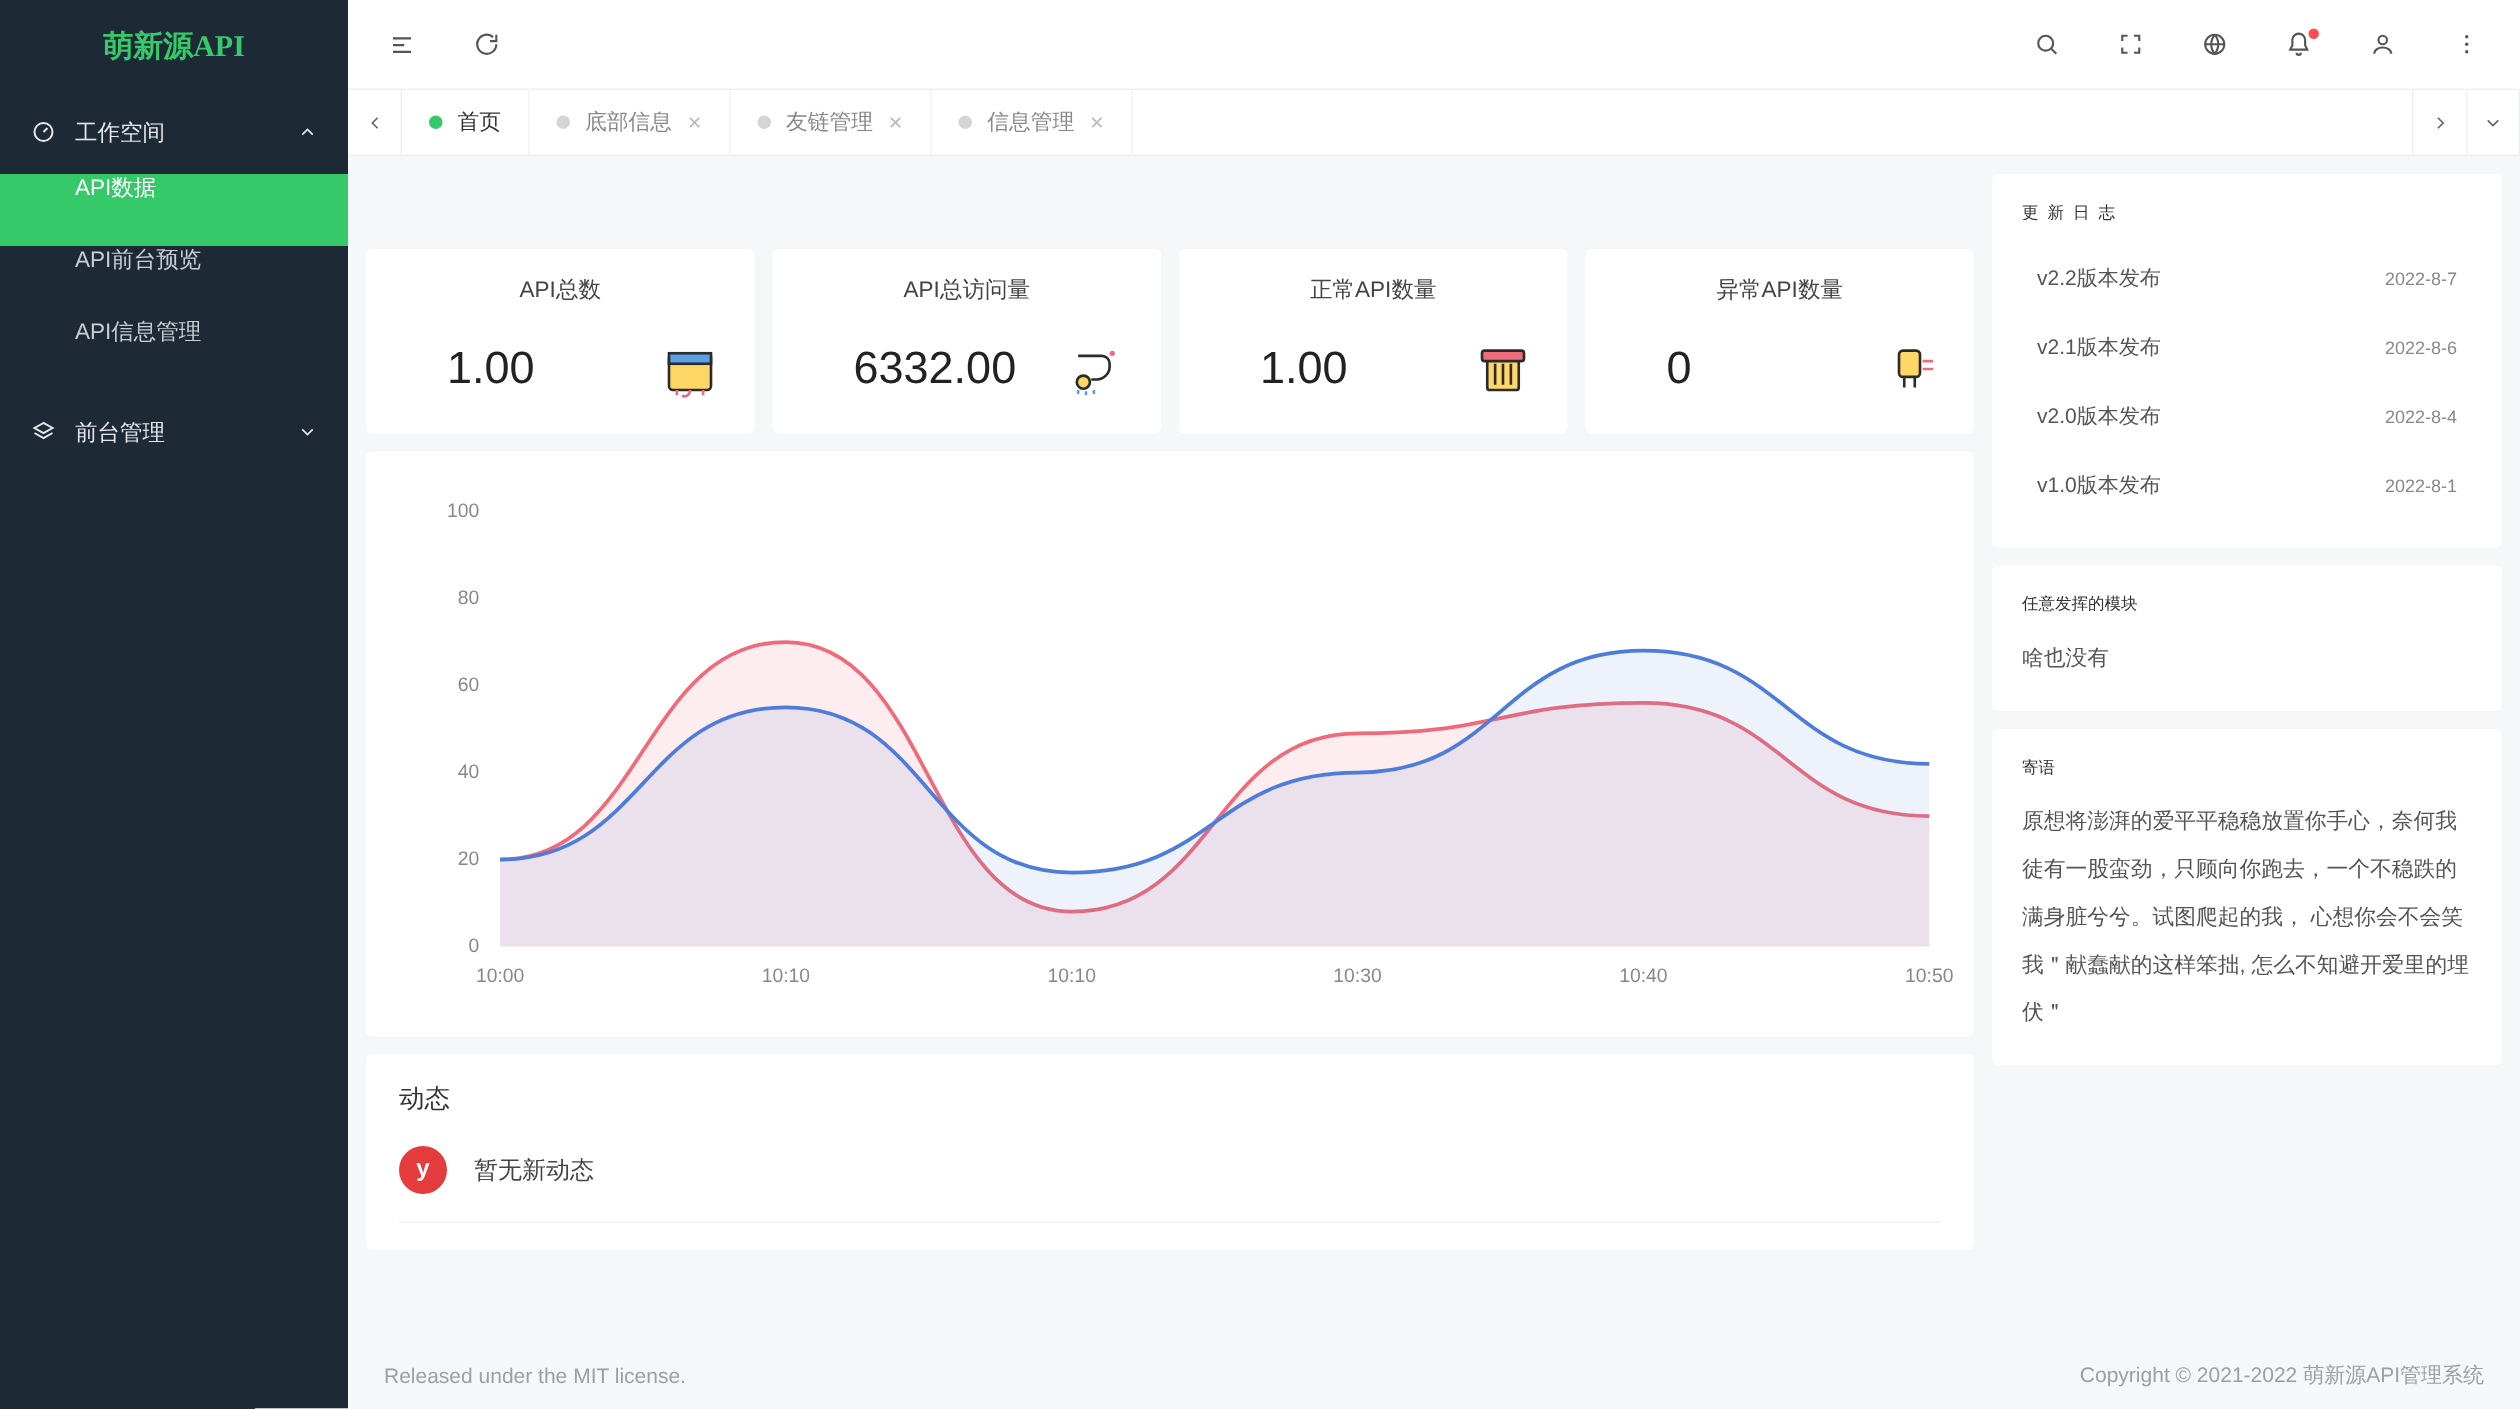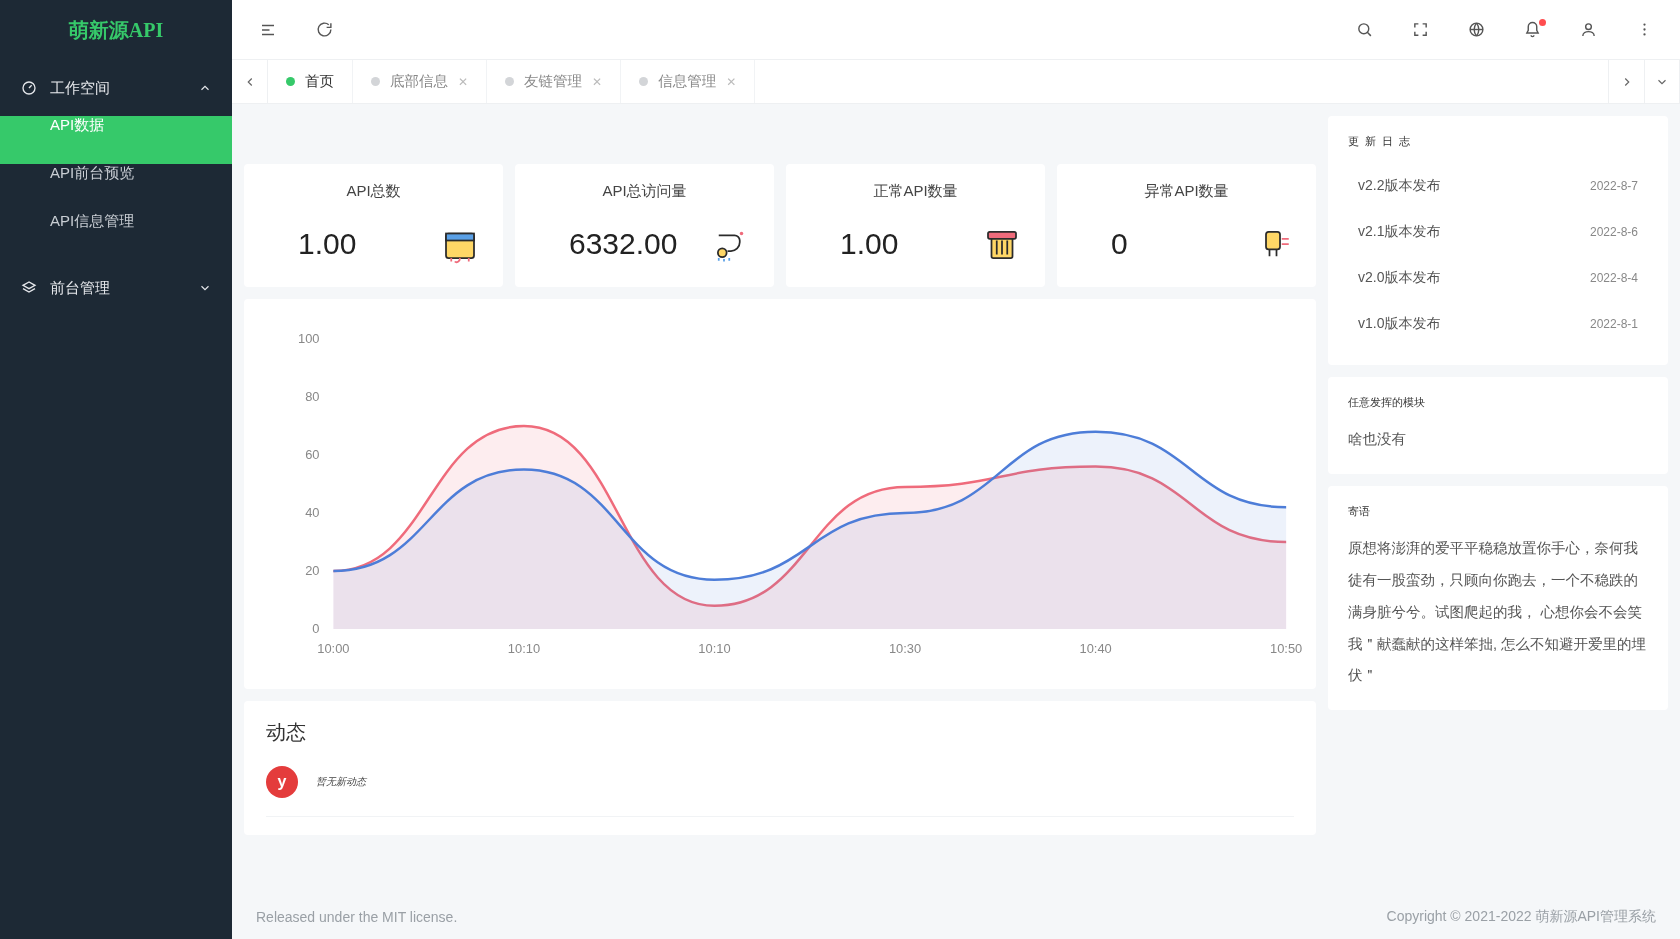--- a/index.html
+++ b/index.html
@@ -57,24 +57,24 @@
 
 .panel { background: #fff; border-radius: 4px; padding: 18px 20px; }
 .panel-title { font-size: 11px; color: #333; margin-bottom: 14px; }
 .changelog-item { display: flex; justify-content: space-between; align-items: center; padding: 14px 10px; font-size: 14px; }
 .changelog-item .name { color: #555; }
 .changelog-item .date { color: #888; font-size: 12px; }
 .panel .plain-text { font-size: 14.5px; color: #555; line-height: 2.2; }
 .panel.spaced-title .panel-title { letter-spacing: 6px; }
 
 .activity-card { background: #fff; border-radius: 4px; padding: 18px 22px; }
-.activity-title { font-size: 20px; color: #333; margin-bottom: 20px; }
+.activity-title { font-size: 17px; color: #333; margin-bottom: 20px; }
 .activity-row { display: flex; align-items: center; gap: 18px; border-bottom: 1px solid #f1f3f5; padding-bottom: 18px;}
 .avatar { width: 32px; height: 32px; border-radius: 50%; background: #e43c3c; color:#fff; display:flex; align-items:center; justify-content:center; font-weight:700; font-size:16px;}
-.activity-text { font-size: 10px; color: #444; font-style: italic; }
+.activity-text { font-size: 16px; color: #444; }
 
 .footer { height: 44px; display: flex; align-items: center; justify-content: space-between; padding: 0 24px; font-size: 14px; color: #9aa0a6; }
 .footer .link { color: #9aa0a6; text-decoration: none; }
 svg { display: block; }
 </style>
 </head>
 <body>
 
 <div class="app">
 

